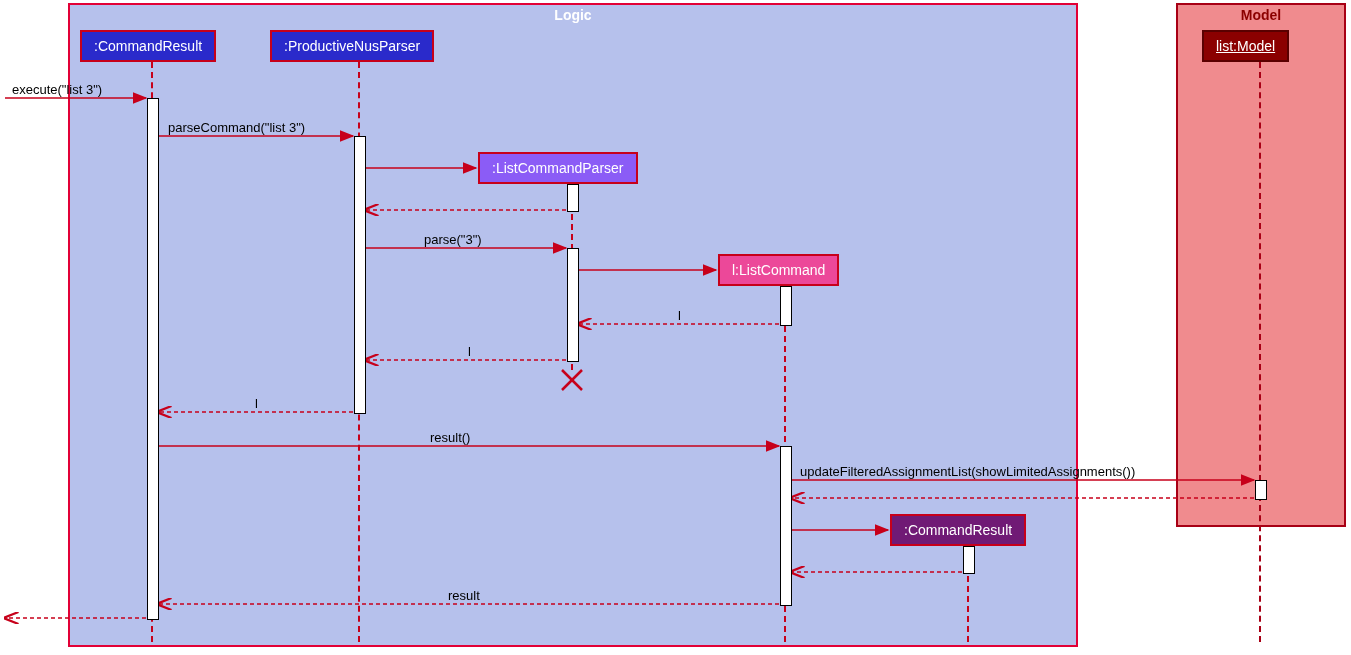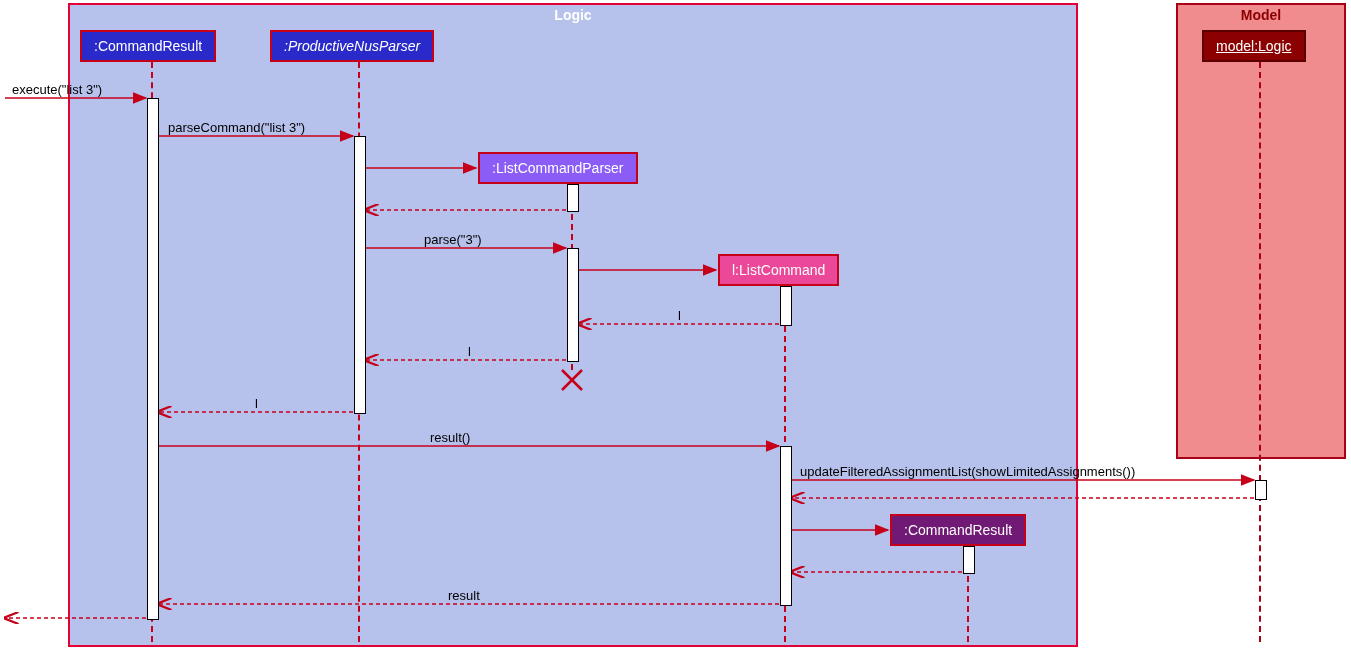--- a/index.html
+++ b/index.html
@@ -60,35 +60,35 @@
     pointer-events: none;
   }
 </style>
 </head>
 <body>
 
 <div class="container-box" style="left:68px; top:3px; width:1010px; height:644px; background:#B6C1EC; border-color:#E20036;">
   <div class="container-title" style="color:#FFFFFF;">Logic</div>
 </div>
 
-<div class="container-box" style="left:1176px; top:3px; width:170px; height:456px; background:#F08B8E; border-color:#A80015;">
+<div class="container-box" style="left:1176px; top:3px; width:170px; height:524px; background:#F08B8E; border-color:#A80015;">
   <div class="container-title" style="color:#8B0000;">Model</div>
 </div>
 
 <div class="participant-box" style="left:80px; top:30px; background:#2A2ACB; border-color:#C7001A; color:#FFFFFF;">:CommandResult</div>
 
-<div class="participant-box" style="left:270px; top:30px; background:#2A2ACB; border-color:#C7001A; color:#FFFFFF;font-style:italic;">:ProductiveNusParser</div>
+<div class="participant-box" style="left:270px; top:30px; background:#2A2ACB; border-color:#C7001A; color:#FFFFFF;">:ProductiveNusParser</div>
 
 <div class="participant-box" style="left:478px; top:152px; background:#8b5cf6; border-color:#C7001A; color:#FFFFFF;">:ListCommandParser</div>
 
 <div class="participant-box" style="left:718px; top:254px; background:#ec4899; border-color:#C7001A; color:#FFFFFF;">l:ListCommand</div>
 
 <div class="participant-box" style="left:890px; top:514px; background:#701a75; border-color:#C7001A; color:#FFFFFF;">:CommandResult</div>
 
-<div class="participant-box" style="left:1202px; top:30px; background:#8B0000; border-color:#5A0000; color:#FFFFFF; text-decoration: underline;">model:Logic</div>
+<div class="participant-box" style="left:1202px; top:30px; background:#8B0000; border-color:#5A0000; color:#FFFFFF; text-decoration: underline;">list:Model</div>
 
 <div class="lifeline" style="left:151px; top:62px; height:580px; border-color:#C7001A;"></div>
 <div class="lifeline" style="left:358px; top:62px; height:580px; border-color:#C7001A;"></div>
 <div class="lifeline" style="left:571px; top:184px; height:186px; border-color:#C7001A;"></div>
 <div class="lifeline" style="left:784px; top:286px; height:356px; border-color:#C7001A;"></div>
 <div class="lifeline" style="left:967px; top:546px; height:96px; border-color:#C7001A;"></div>
 <div class="lifeline" style="left:1259px; top:62px; height:580px; border-color:#A80015;"></div>
 
 <div class="activation" style="left:147px; top:98px; height:520px;"></div>
 <div class="activation" style="left:354px; top:136px; height:276px;"></div>

